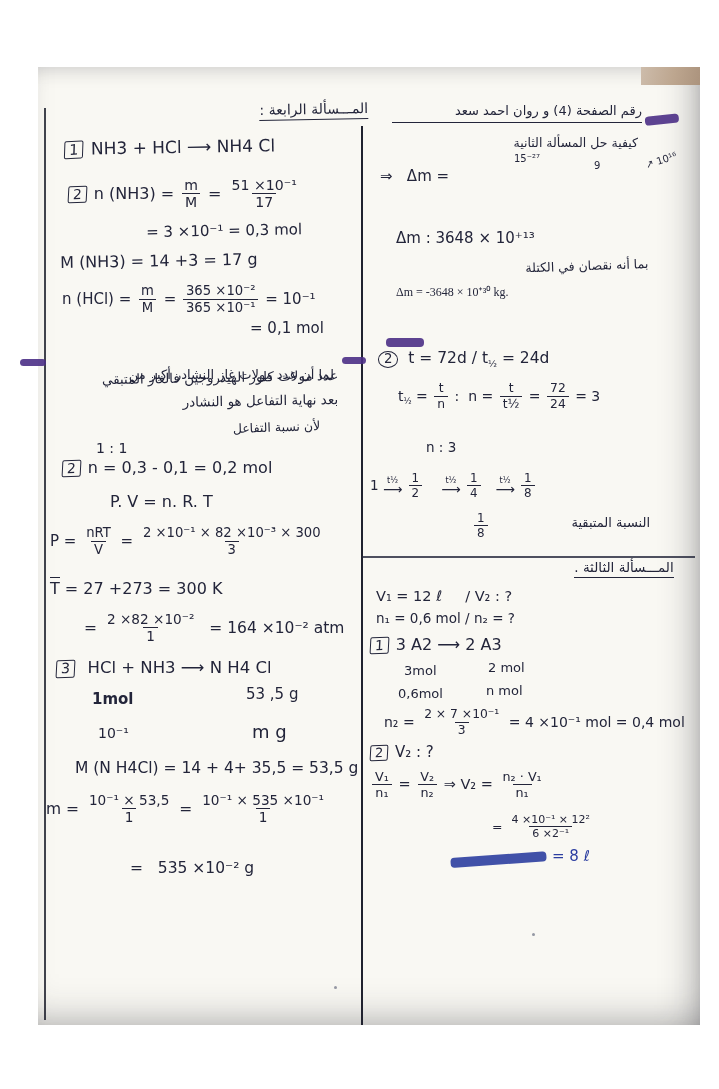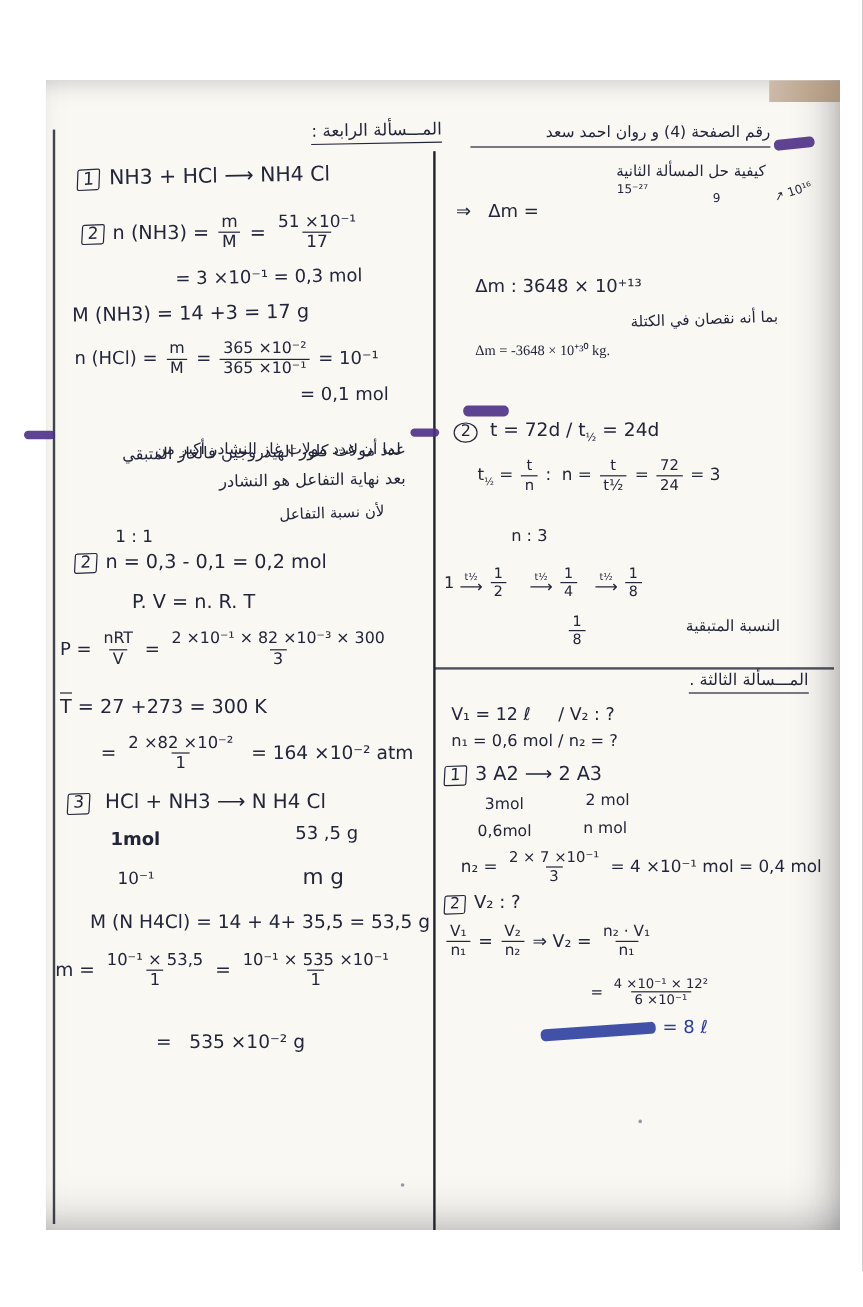--- a/index.html
+++ b/index.html
@@ -94,19 +94,19 @@
       <div class="ink" style="left: 376px; top: 588px; font-size: 14.5px; color: rgb(35, 37, 58);"><span>V₁ = 12 ℓ     / V₂ : ?</span></div>
       <div class="ink" style="left: 376px; top: 611px; font-size: 13.5px; color: rgb(35, 37, 58);"><span>n₁ = 0,6 mol / n₂ = ?</span></div>
       <div class="ink" style="left: 370px; top: 636px; font-size: 16px; color: rgb(35, 37, 58);"><span class="pbox">1</span><span> 3 A2 ⟶ 2 A3</span></div>
       <div class="ink" style="left: 404px; top: 664px; font-size: 13px; color: rgb(35, 37, 58);"><span>3mol</span></div>
       <div class="ink" style="left: 488px; top: 661px; font-size: 13px; color: rgb(35, 37, 58);"><span>2 mol</span></div>
       <div class="ink" style="left: 398px; top: 687px; font-size: 13px; color: rgb(35, 37, 58);"><span>0,6mol</span></div>
       <div class="ink" style="left: 486px; top: 684px; font-size: 13px; color: rgb(35, 37, 58);"><span>n mol</span></div>
       <div class="ink" style="left: 384px; top: 708px; font-size: 14px; color: rgb(35, 37, 58);"><span>n₂ = </span><span class="pfrac"><span class="fn">2 × 7 ×10⁻¹</span><span class="fd">3</span></span><span> = 4 ×10⁻¹ mol = 0,4 mol</span></div>
       <div class="ink" style="left: 370px; top: 744px; font-size: 15px; color: rgb(35, 37, 58);"><span class="pbox">2</span><span> V₂ : ?</span></div>
       <div class="ink" style="left: 370px; top: 770px; font-size: 14.5px; color: rgb(35, 37, 58);"><span class="pfrac"><span class="fn">V₁</span><span class="fd">n₁</span></span><span> = </span><span class="pfrac"><span class="fn">V₂</span><span class="fd">n₂</span></span><span> ⇒ V₂ = </span><span class="pfrac"><span class="fn">n₂ · V₁</span><span class="fd">n₁</span></span></div>
-      <div class="ink" style="left: 492px; top: 814px; font-size: 12.5px; color: rgb(35, 37, 58);"><span>= </span><span class="pfrac"><span class="fn">4 ×10⁻¹ × 12²</span><span class="fd">6 ×10⁻¹</span></span></div>
+      <div class="ink" style="left: 492px; top: 814px; font-size: 12.5px; color: rgb(35, 37, 58);"><span>= </span><span class="pfrac"><span class="fn">4 ×10⁻¹ × 12²</span><span class="fd">6 ×2⁻¹</span></span></div>
       <div class="ink" style="left: 450px; top: 854px; color: rgb(44, 62, 160); transform: rotate(-4deg);"><span class="pscr" style="width: 96px; height: 10px;"></span></div>
       <div class="ink" style="left: 552px; top: 848px; font-size: 15px; color: rgb(44, 62, 160);"><span>= 8 ℓ</span></div>
       <div class="ink" style="left: 532px; top: 922px; color: rgb(138, 141, 154);"><span class="pscr" style="width: 3px; height: 3px;"></span></div>
       <div class="ink" style="left: 334px; top: 975px; color: rgb(138, 141, 154);"><span class="pscr" style="width: 3px; height: 3px;"></span></div>
     </div>
 </div>
 
 </body></html>

